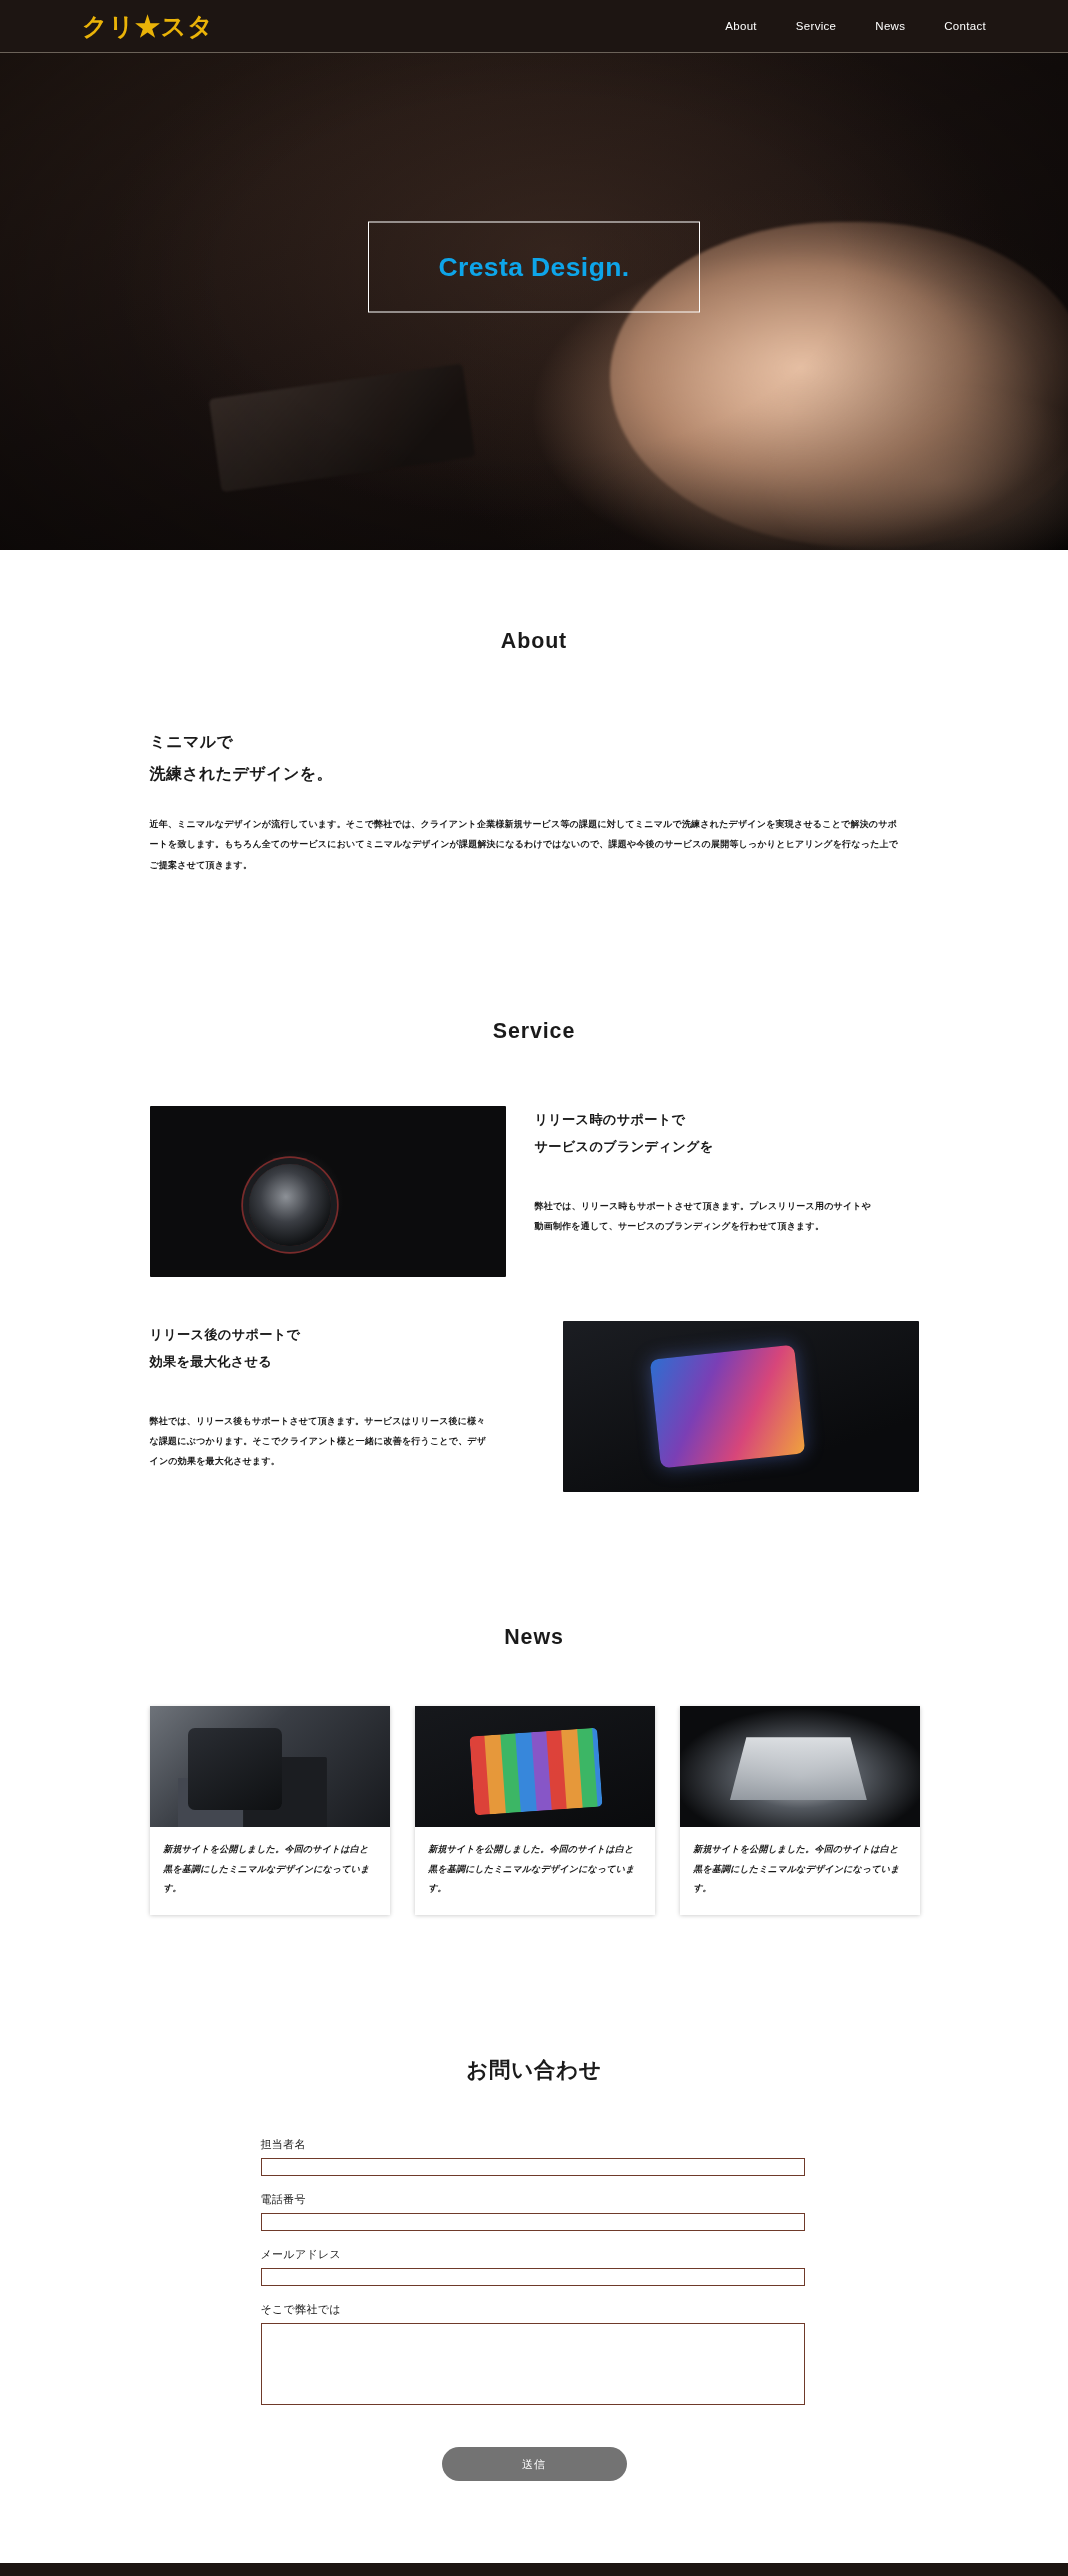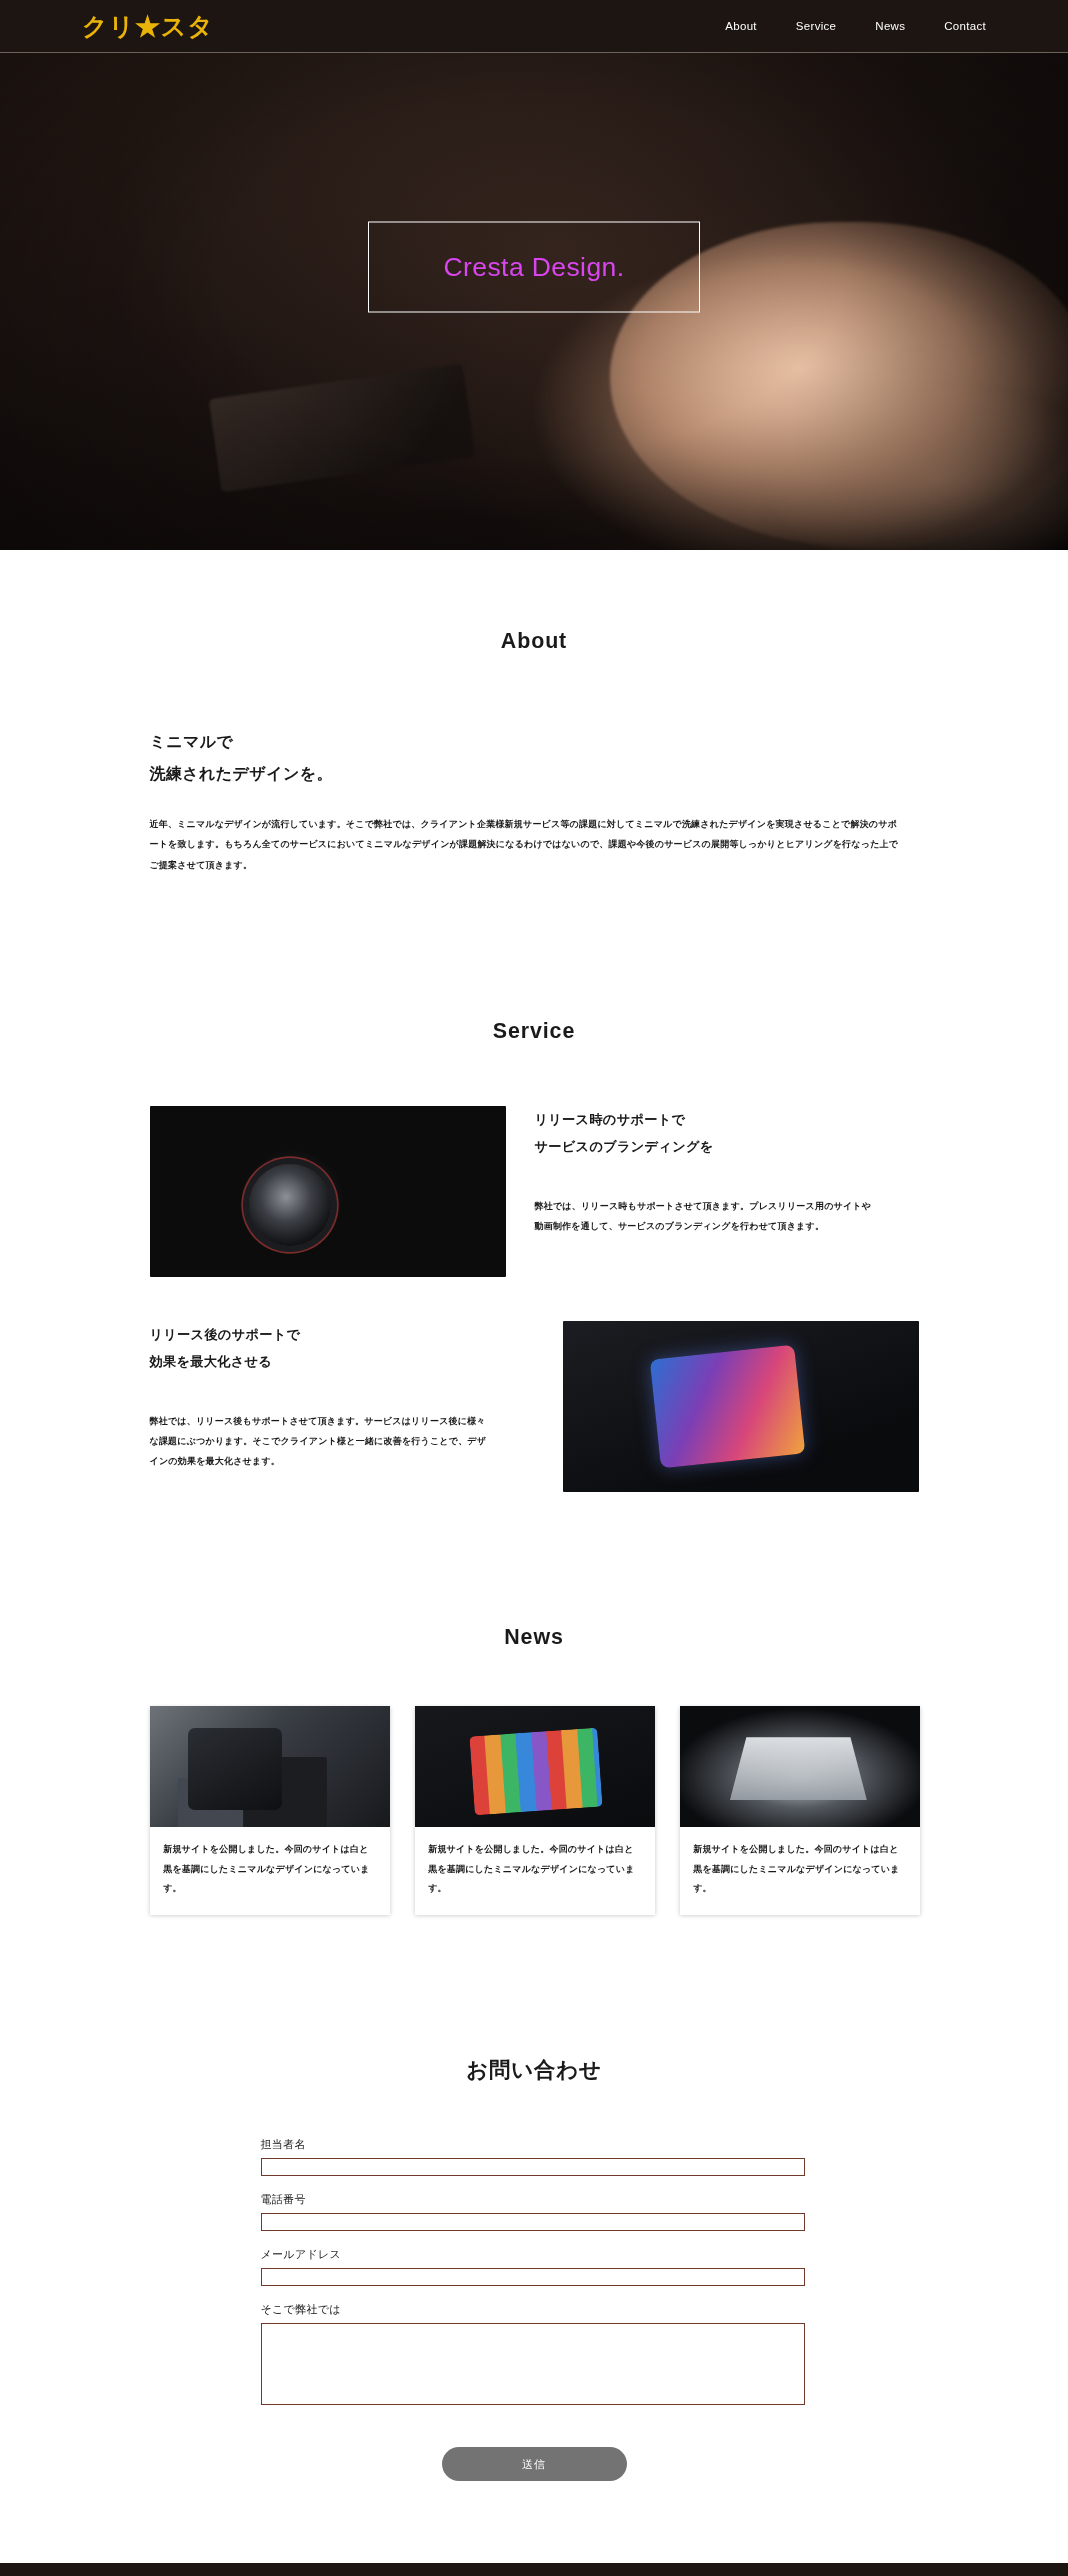--- a/index.html
+++ b/index.html
@@ -89,23 +89,23 @@
     position: absolute;
     left: 50%;
     top: 214px;
     transform: translate(-50%, -50%);
     border: 1.7px solid #ffffff;
     padding: 29px 43px;
     min-width: 332px;
     text-align: center;
   }
   .hero-title {
-    color: #d946ef;
+    color: #0ea5e9;
     font-size: 26.5px;
-    font-weight: 400;
+    font-weight: 700;
     letter-spacing: 0.4px;
     white-space: nowrap;
   }
 
   
   .section { width: 1068px; }
   .section-title {
     text-align: center;
     font-size: 21.4px;
     font-weight: 700;
@@ -202,20 +202,21 @@
   .news-grid {
     display: flex;
     gap: 25px;
     margin-top: 56px;
   }
   .news-card {
     width: 256px;
     background: #ffffff;
     box-shadow: 0 0.9px 4.3px rgba(0,0,0,0.22);
     cursor: pointer;
+    font-style: italic;
   }
   .news-thumb {
     width: 240px;
     height: 121px;
     position: relative;
     overflow: hidden;
   }
   .thumb-devices {
     background:
       linear-gradient(135deg, #6e737a 0%, #3a3e45 40%, #17191d 100%);

